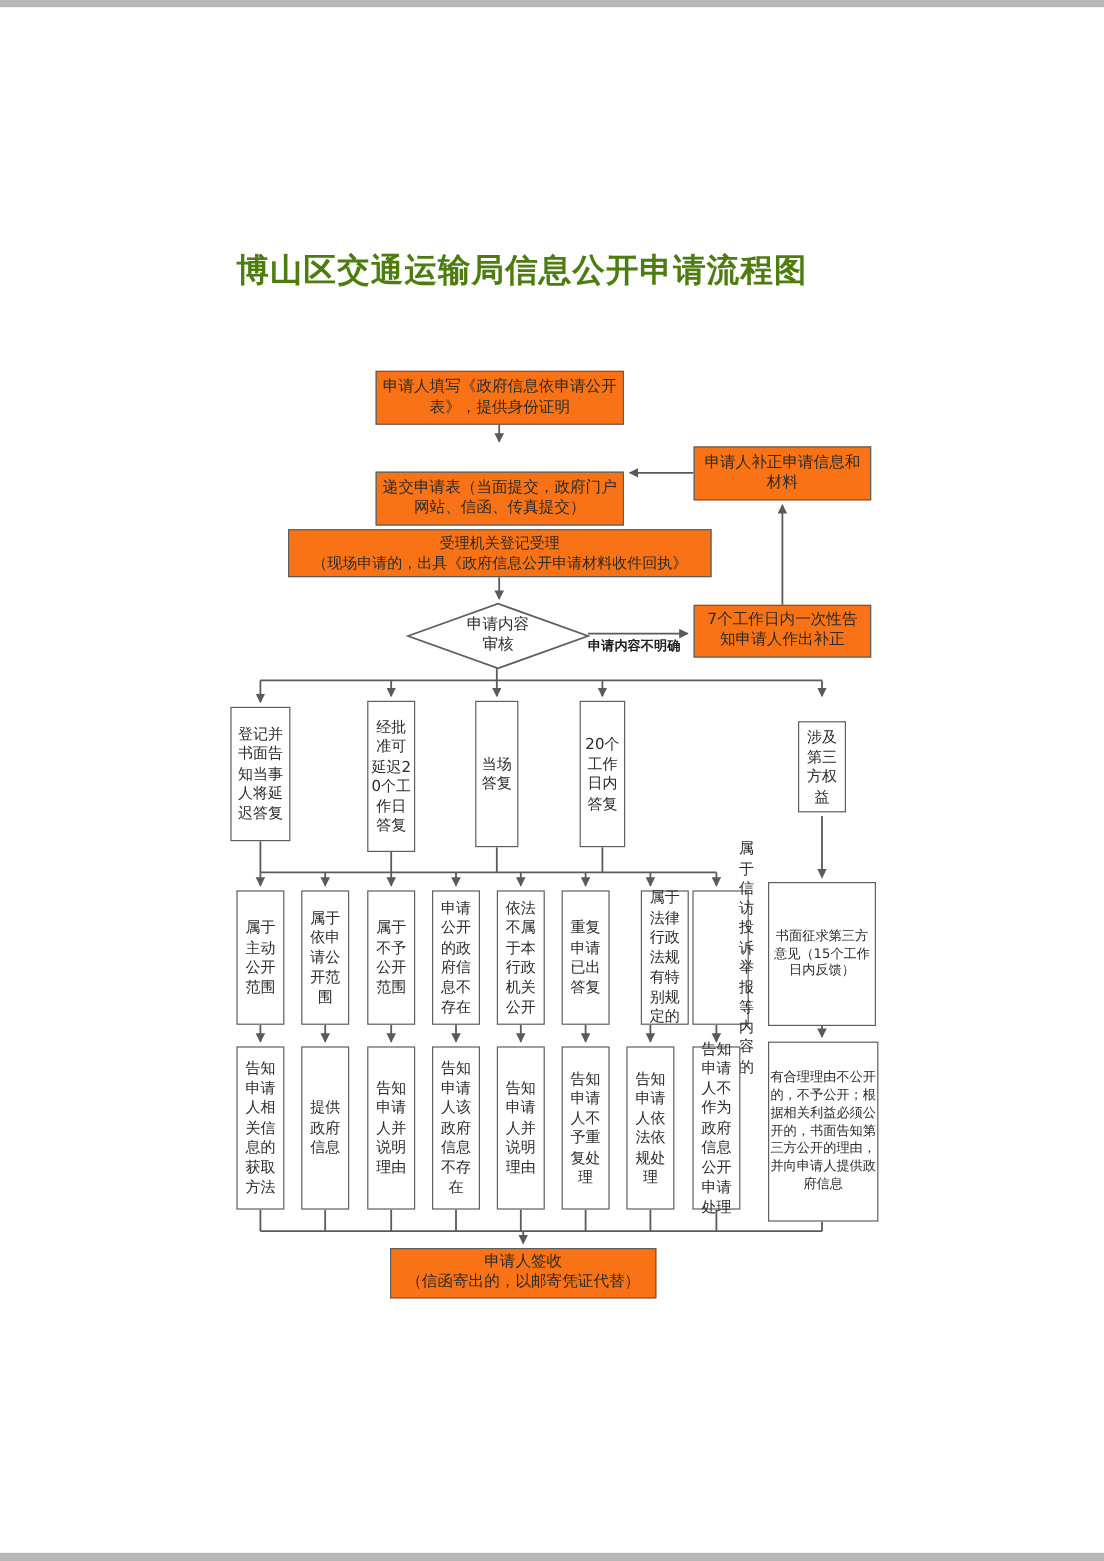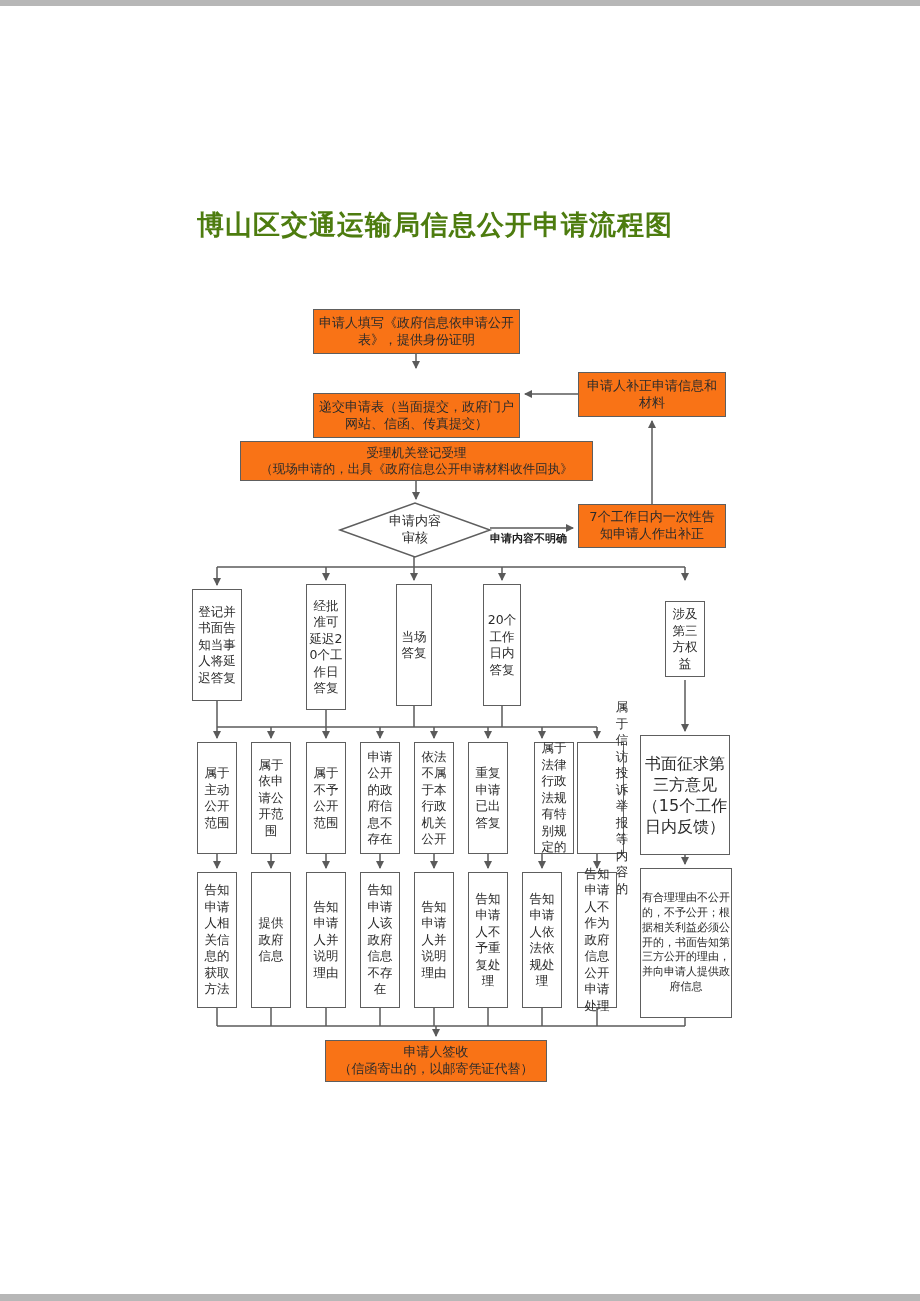--- a/index.html
+++ b/index.html
@@ -130,21 +130,21 @@
   <div class="nb" style="left:665px;top:601px;height:76px;">涉及第三方权益</div>
 
   <div class="nb row3" style="left:197px;">属于主动公开范围</div>
   <div class="nb row3" style="left:251px;">属于依申请公开范围</div>
   <div class="nb row3" style="left:306px;">属于不予公开范围</div>
   <div class="nb row3" style="left:360px;">申请公开的政府信息不存在</div>
   <div class="nb row3" style="left:414px;">依法不属于本行政机关公开</div>
   <div class="nb row3" style="left:468px;">重复申请已出答复</div>
   <div class="nb row3" style="left:522px;margin-left:12px;">属于法律行政法规有特别规定的</div>
   <div class="nb row3" style="left:577px;padding-left:44px;">属于信访投诉举报等内容的</div>
-  <div class="nb" style="left:640px;top:735px;width:90px;height:120px;font-size:16px;">书面征求第三方意见（15个工作日内反馈）</div>
+  <div class="nb" style="left:640px;top:735px;width:90px;height:120px;font-size:11px;">书面征求第三方意见（15个工作日内反馈）</div>
 
   <div class="nb row4" style="left:197px;">告知申请人相关信息的获取方法</div>
   <div class="nb row4" style="left:251px;">提供政府信息</div>
   <div class="nb row4" style="left:306px;">告知申请人并说明理由</div>
   <div class="nb row4" style="left:360px;">告知申请人该政府信息不存在</div>
   <div class="nb row4" style="left:414px;">告知申请人并说明理由</div>
   <div class="nb row4" style="left:468px;">告知申请人不予重复处理</div>
   <div class="nb row4" style="left:522px;">告知申请人依法依规处理</div>
   <div class="nb row4" style="left:577px;">告知申请人不作为政府信息公开申请处理</div>
   <div class="nb" style="left:640px;top:868px;width:92px;height:150px;font-size:11px;line-height:1.35;">有合理理由不公开的，不予公开；根据相关利益必须公开的，书面告知第三方公开的理由，并向申请人提供政府信息</div>

